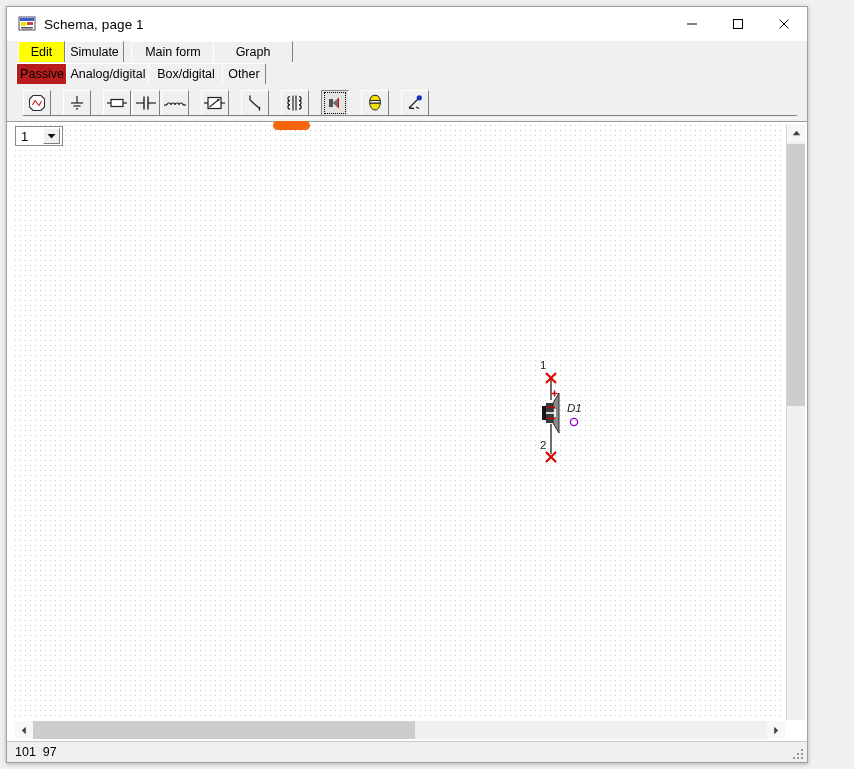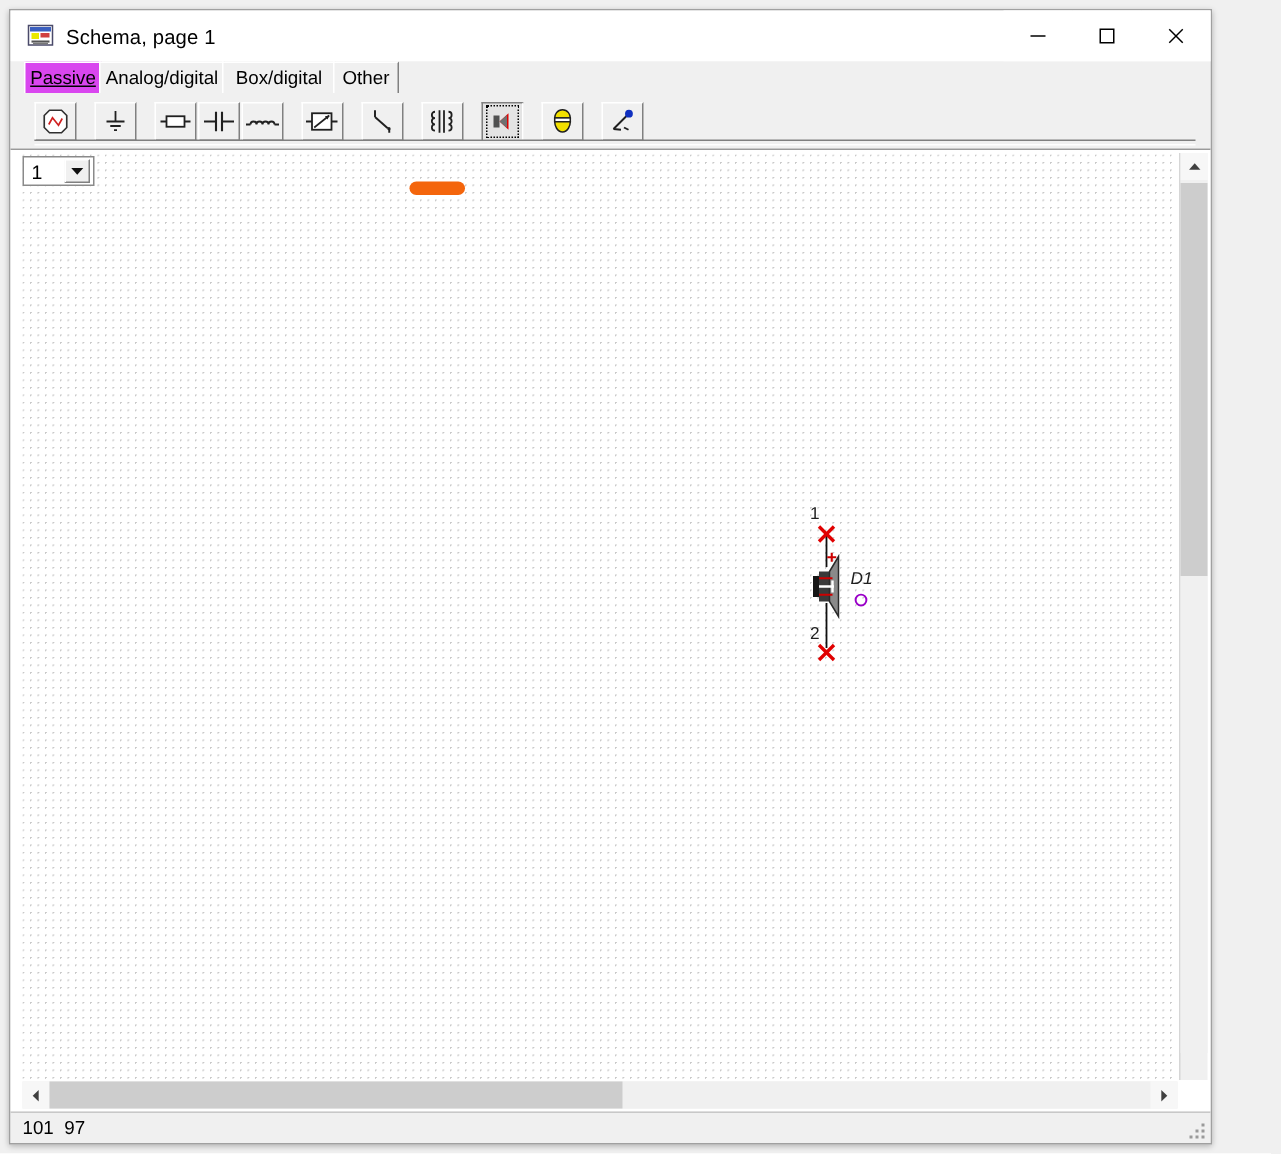--- a/index.html
+++ b/index.html
@@ -105,21 +105,21 @@
     color: #000;
     background: #f0f0f0;
     border-top: 1px solid #ffffff;
     border-left: 1px solid #ffffff;
     border-right: 1px solid #808080;
     border-bottom: none;
     cursor: default;
     white-space: nowrap;
   }
   .tab.hl-yellow { background: #ffff00; }
-  .tab.hl-green  { background: #d946ef; text-decoration: underline; }
+  .tab.hl-green  { background: #b91c1c; }
 
   
   .toolbar-wrap {
     height: 36px;
     min-height: 36px;
     background: #f0f0f0;
     position: relative;
     padding-left: 16px;
     display: flex;
     align-items: center;
@@ -342,20 +342,34 @@
         </button>
         <button class="cap-btn close">
           <svg width="12" height="12" viewBox="0 0 12 12">
             <line x1="1.5" y1="1.5" x2="10.5" y2="10.5" stroke="#000" stroke-width="1"></line>
             <line x1="10.5" y1="1.5" x2="1.5" y2="10.5" stroke="#000" stroke-width="1"></line>
           </svg>
         </button>
       </div>
     </div>
 
+    <div class="tabstrip-outer">
+      <div class="tab hl-yellow" style="left:11px;width:47px;">
+        <span>Edit</span>
+      </div>
+      <div class="tab" style="left:58px;width:59px;">
+        <span>Simulate</span>
+      </div>
+      <div class="tab" style="left:124px;width:84px;">
+        <span>Main form</span>
+      </div>
+      <div class="tab" style="left:206px;width:80px;">
+        <span>Graph</span>
+      </div>
+    </div>
 
     <div class="tabstrip-inner">
       <div class="tab hl-green" style="left:9px;width:52px;">
         <span>Passive</span>
       </div>
       <div class="tab" style="left:59px;width:84px;">
         <span>Analog/digital</span>
       </div>
       <div class="tab" style="left:141px;width:76px;">
         <span>Box/digital</span>

